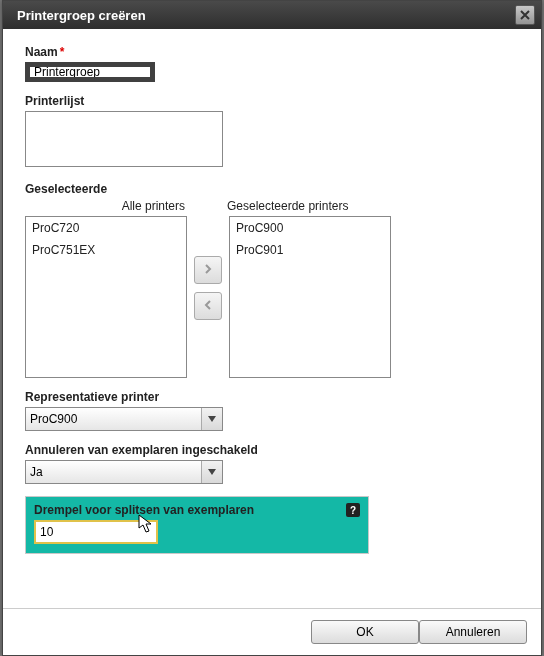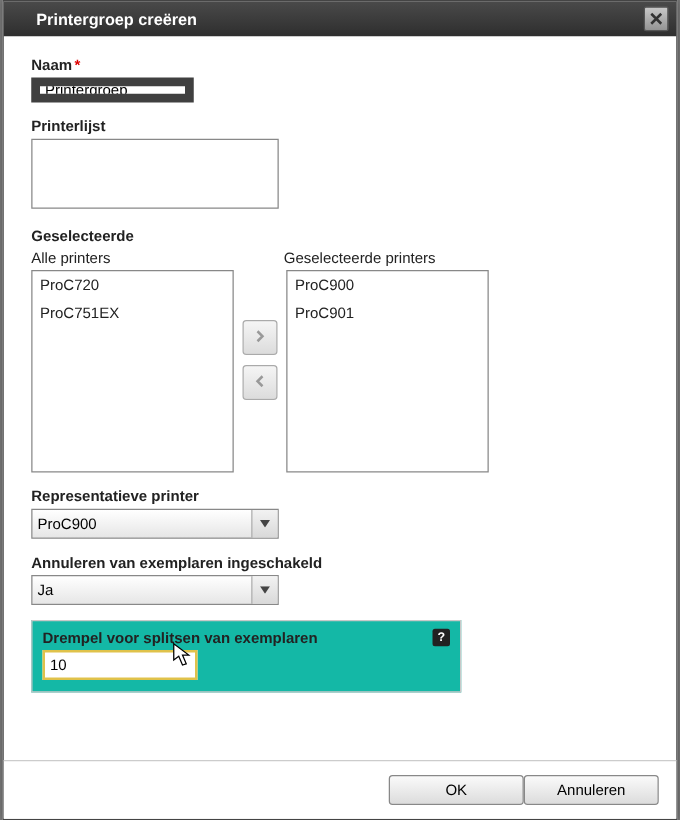--- a/index.html
+++ b/index.html
@@ -22,21 +22,21 @@
     box-shadow: 0 0 6px rgba(0,0,0,0.4);
     display: flex;
     flex-direction: column;
   }
   .titlebar {
     height: 28px;
     background: linear-gradient(#4a4a4a, #2e2e2e);
     color: #fff;
     display: flex;
     align-items: center;
-    padding: 0 6px 0 26px;
+    padding: 0 6px 0 14px;
     font-size: 13px;
     font-weight: bold;
   }
   .titlebar .spacer { flex: 1; }
   .close-btn {
     width: 18px;
     height: 18px;
     background: linear-gradient(#c8c8c8, #949494);
     border: 1px solid #555;
     border-radius: 2px;
@@ -54,21 +54,21 @@
     overflow: hidden;
   }
   .field-label {
     font-weight: bold;
     margin-bottom: 3px;
     margin-top: 12px;
   }
   .field-label.first { margin-top: 0; }
   .required { color: #d00; margin-left: 2px; }
   input[type=text].txt {
-    border: 7px solid #404040;
+    border: 5px solid #404040;
     padding: 3px 4px;
     font-size: 12px;
     height: 20px;
     box-sizing: border-box;
   }
   .name-input { width: 130px; }
   textarea.desc {
     width: 198px;
     height: 56px;
     border: 1px solid #888;
@@ -76,20 +76,21 @@
     font-family: inherit;
     font-size: 12px;
     padding: 3px 4px;
     box-sizing: border-box;
   }
   .printerlist-area { margin-top: 12px; }
   .sub-labels {
     display: flex;
     font-size: 12px;
     margin-top: 2px;
+    text-align: right;
   }
   .sub-labels .left { width: 160px; }
   .sub-labels .mid { width: 42px; }
   .lists-row {
     display: flex;
     margin-top: 3px;
   }
   .listbox {
     border: 1px solid #888;
     width: 160px;

